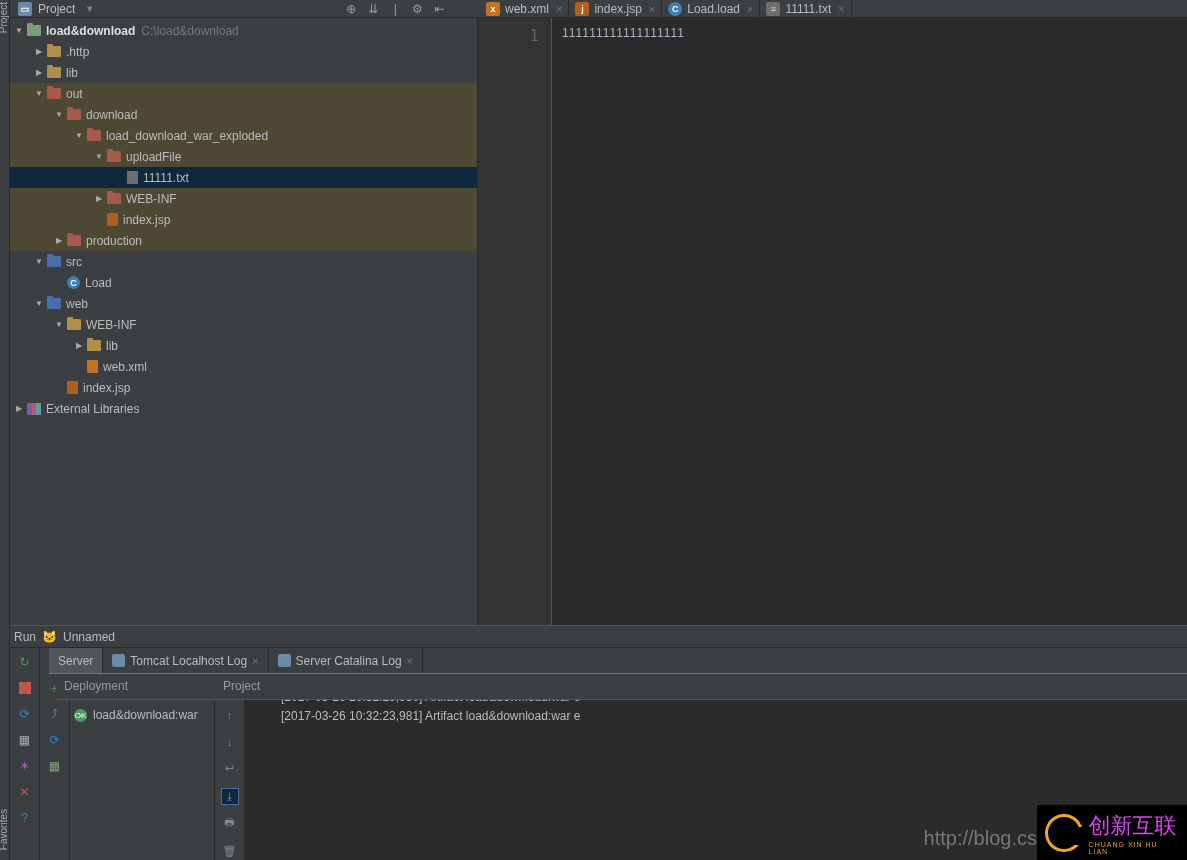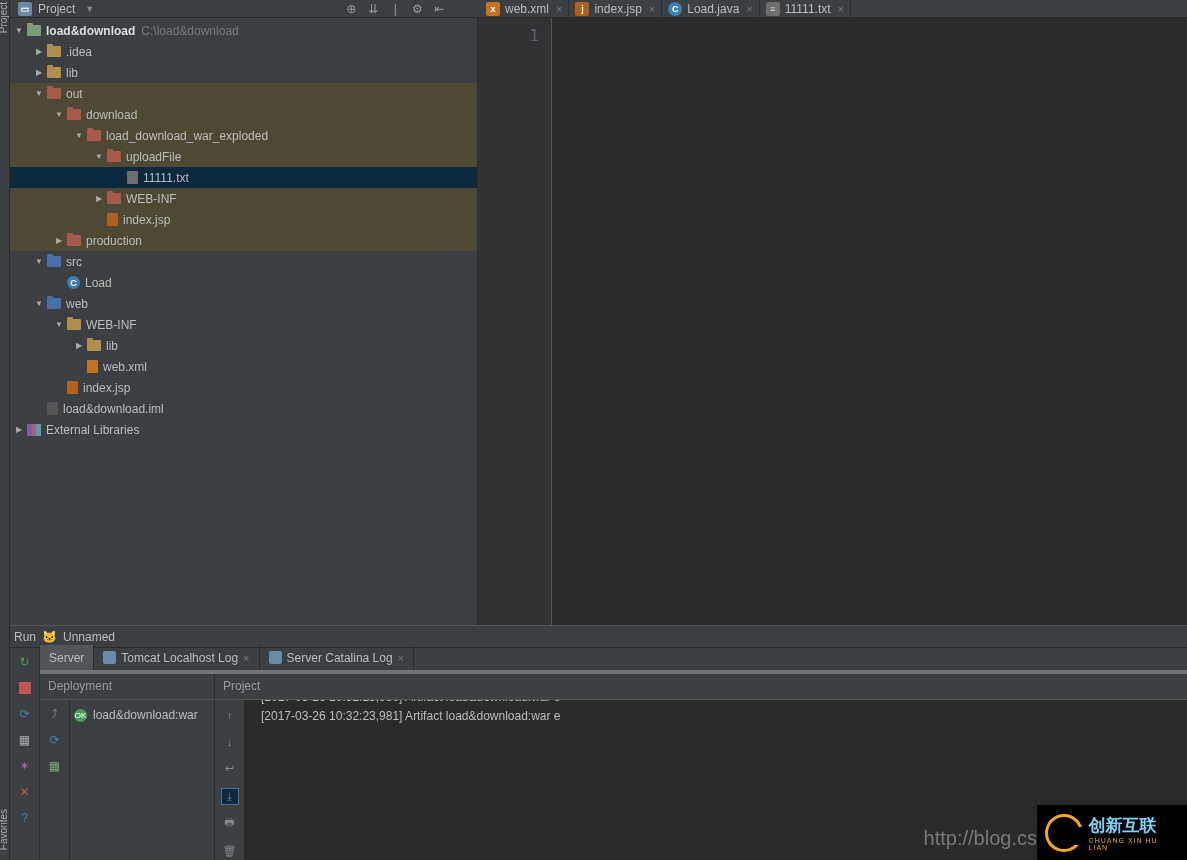--- a/index.html
+++ b/index.html
@@ -39,46 +39,46 @@
 .file-ico.xml{background:#c27422}
 .file-ico.iml{background:#555}
 .class-ico{width:13px;height:13px;background:#3b7fb3;border-radius:50%;display:inline-flex;align-items:center;justify-content:center;color:#fff;font-size:9px;font-weight:bold}
 .lib-ico{width:14px;height:12px;display:inline-block;background:linear-gradient(90deg,#7a5fa8 33%,#a85f7a 33% 66%,#5f9aa8 66%)}
 .editor{position:absolute;left:478px;top:18px;right:0;height:607px;background:#2b2b2b;display:flex}
 .gutter{width:74px;background:#313335;border-right:1px solid #555;padding:8px 12px 0 0;text-align:right}
 .gutter .ln{color:#606366;font-family:Consolas,monospace;font-size:16px}
 .code{flex:1;padding:8px 0 0 10px;font-family:Consolas,monospace;font-size:20px;letter-spacing:1px;color:#a9b7c6}
 .code-line{display:block}
 .run-bar{position:absolute;left:10px;top:625px;right:0;height:23px;background:#3c3f41;border-top:1px solid #555;border-bottom:1px solid #2b2b2b;display:flex;align-items:center;padding-left:4px;gap:6px}
-.run-tabs{position:absolute;left:40px;top:648px;right:0;height:26px;background:#3c3f41;display:flex;align-items:flex-end;border-bottom:4px solid #737373}
+.run-tabs{position:absolute;left:49px;top:648px;right:0;height:26px;background:#3c3f41;display:flex;align-items:flex-end;border-bottom:1px solid #737373}
 .run-tabs .rtab{display:flex;align-items:center;gap:5px;padding:0 9px;height:25px;color:#bbb;cursor:pointer;border-right:1px solid #2b2b2b}
 .run-tabs .rtab.active{background:#515658}
 .run-tabs .rtab .close{color:#777;font-size:11px}
 .tomcat-ico{width:13px;height:13px;background:#6a8aa8;border-radius:2px;display:inline-block}
 .run-left{position:absolute;left:10px;top:648px;width:30px;bottom:0;background:#3c3f41;border-right:1px solid #2b2b2b;display:flex;flex-direction:column;align-items:center;padding-top:6px;gap:10px}
 .run-left span{width:16px;height:16px;display:flex;align-items:center;justify-content:center;cursor:pointer;color:#aaa}
 .run-left .stop{color:#c75450}
 .run-left .red-sq{background:#c75450;width:12px;height:12px}
 .run-left2{position:absolute;left:40px;top:674px;width:30px;bottom:0;background:#3c3f41;border-right:1px solid #2b2b2b;display:flex;flex-direction:column;align-items:center;padding-top:6px;gap:10px}
 .run-left2 span{width:16px;height:16px;display:flex;align-items:center;justify-content:center;cursor:pointer;color:#888}
-.deploy-head{position:absolute;left:40px;top:674px;width:175px;height:26px;background:#3c3f41;border-bottom:1px solid #555;border-right:1px solid #2b2b2b;padding:5px 8px;color:#999}
+.deploy-head{position:absolute;left:56px;top:674px;width:175px;height:26px;background:#3c3f41;border-bottom:1px solid #555;border-right:1px solid #2b2b2b;padding:5px 8px;color:#999}
 .output-head{position:absolute;left:215px;top:674px;right:0;height:26px;background:#3c3f41;border-bottom:1px solid #555;padding:5px 8px;color:#999}
 .deploy-body{position:absolute;left:70px;top:700px;width:145px;bottom:0;background:#3c3f41;border-right:1px solid #2b2b2b;padding:8px 4px}
 .deploy-item{display:flex;align-items:flex-end;gap:6px;color:#bbb}
 .deploy-item .ok{width:13px;height:13px;background:#499c54;border-radius:50%;font-size:8px;color:#fff;display:flex;align-items:center;justify-content:center}
 .out-left{position:absolute;left:215px;top:700px;width:30px;bottom:0;background:#3c3f41;border-right:1px solid #2b2b2b;display:flex;flex-direction:column;align-items:center;padding-top:6px;gap:10px}
 .out-left span{width:18px;height:18px;display:flex;align-items:center;justify-content:center;cursor:pointer;color:#888;font-size:11px}
 .out-left span.active{background:#0d293e;border:1px solid #4a6e9e}
-.output-body{position:absolute;left:245px;top:700px;right:0;bottom:0;background:#2b2b2b;padding:4px 16px;font-family:Consolas,"Courier New",monospace;font-size:24px;color:#bbb;line-height:1.6;overflow:hidden}
+.output-body{position:absolute;left:245px;top:700px;right:0;bottom:0;background:#2b2b2b;padding:4px 36px;font-family:Consolas,"Courier New",monospace;font-size:24px;color:#bbb;line-height:1.6;overflow:hidden}
 .output-body .oline{white-space:nowrap}
 .output-body .url{color:#777;font-size:20px;position:absolute;right:150px;bottom:6px}
 .watermark{position:absolute;right:0;bottom:0;width:150px;height:55px;background:#000;display:flex;align-items:center;gap:6px;padding:0 8px}
 .watermark .wicon{width:38px;height:38px;border:3px solid #f5a623;border-radius:50%;position:relative}
 .watermark .wicon::after{content:"";position:absolute;right:-3px;top:10px;width:10px;height:18px;background:#000}
-.watermark .wtxt{color:#7dd3fc;font-size:17px;font-weight:bold}
+.watermark .wtxt{color:#d946ef;font-size:22px;font-weight:normal}
 .watermark .wsub{color:#f5a623;font-size:7px;letter-spacing:1px}
 .bottom-rail{position:absolute;left:0;top:625px;width:10px;bottom:0;background:#3c3f41;border-right:1px solid #2b2b2b}
 .bottom-rail .vtxt{writing-mode:vertical-rl;transform:rotate(180deg);font-size:10px;color:#aaa;position:absolute;bottom:10px;left:-2px}
 </style>
 </head>
 <body>
 
 <div class="top-toolbar">
   <div class="proj-label">
     <span class="icon-sq" style="background:#6a8aa8;color:#fff">▭</span>
@@ -100,21 +100,21 @@
     <span>web.xml</span>
     <span class="close">×</span>
   </div>
   <div class="etab">
     <span class="icon-sq i-jsp">j</span>
     <span>index.jsp</span>
     <span class="close">×</span>
   </div>
   <div class="etab">
     <span class="icon-sq i-java">C</span>
-    <span>Load.java</span>
+    <span>Load.load</span>
     <span class="close">×</span>
   </div>
   <div class="etab">
     <span class="icon-sq i-txt">≡</span>
     <span>11111.txt</span>
     <span class="close">×</span>
   </div>
 </div>
 
 <div class="left-rail">
@@ -130,21 +130,21 @@
         </span>
       <span class="tlabel">load&amp;download</span>
       <span class="tpath">C:\load&amp;download</span>
     </div>
     <div id="tree-body">
         <div class="trow" style="padding-left: 24px;">
           <span class="arrow">▶</span>
           <span class="ticon">
             <span class="folder-ico"></span>
           </span>
-          <span class="tlabel">.idea</span>
+          <span class="tlabel">.http</span>
         </div>
         <div class="trow" style="padding-left: 24px;">
           <span class="arrow">▶</span>
           <span class="ticon">
             <span class="folder-ico"></span>
           </span>
           <span class="tlabel">lib</span>
         </div>
         <div class="trow shade" style="padding-left: 24px;">
           <span class="arrow">▼</span>
@@ -243,42 +243,38 @@
             <span class="file-ico xml"></span>
           </span>
           <span class="tlabel">web.xml</span>
         </div>
         <div class="trow" style="padding-left: 44px;">
           <span class="arrow"></span>
           <span class="ticon">
             <span class="file-ico jsp"></span>
           </span>
           <span class="tlabel">index.jsp</span>
-        </div>
-        <div class="trow" style="padding-left: 24px;">
-          <span class="arrow"></span>
-          <span class="ticon">
-            <span class="file-ico iml"></span>
-          </span>
-          <span class="tlabel">load&amp;download.iml</span>
         </div>
       </div>
     <div class="trow" style="padding-left:4px">
       <span class="arrow">▶</span>
       <span class="ticon">
           <span class="lib-ico"></span>
         </span>
       <span class="tlabel">External Libraries</span>
     </div>
   </div>
 </div>
 
 <div class="editor">
   <div class="gutter">
     <div class="ln">1</div>
+  </div>
+  <div class="code">
+    <span class="code-line">111111111111111111</span>
   </div>
 </div>
 
 <div class="run-bar">
   <span>Run</span>
   <span style="color:#c9a94e">🐱</span>
   <span>Unnamed</span>
 </div>
 
 <div class="bottom-rail">

